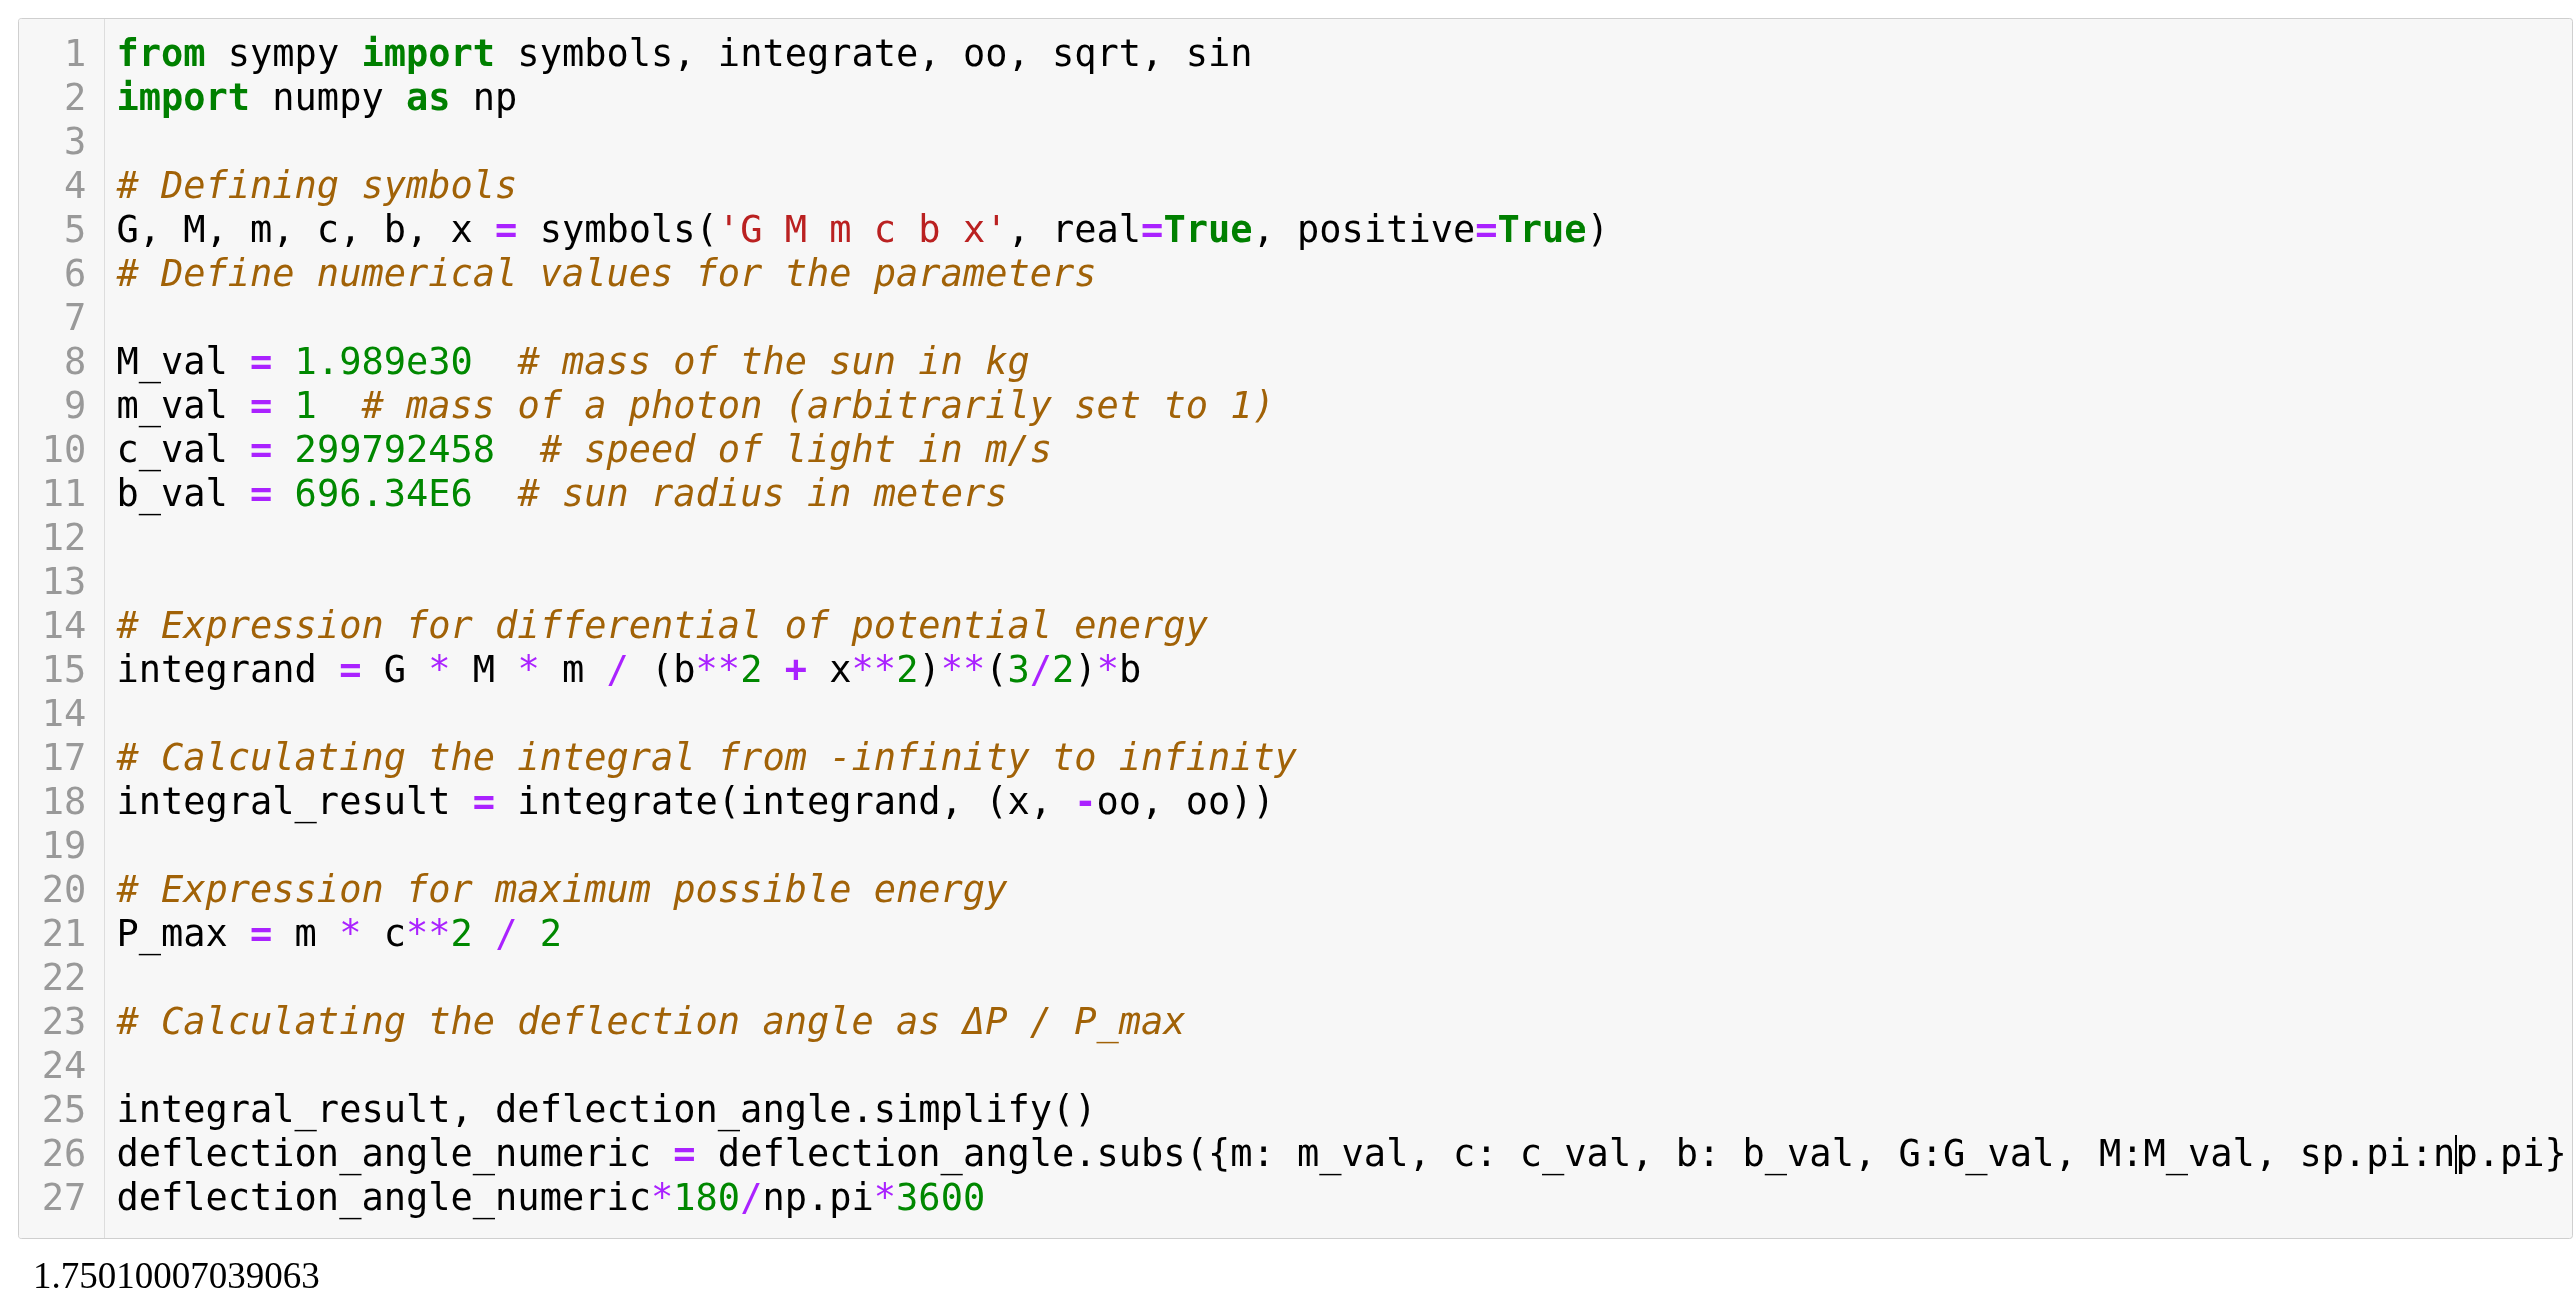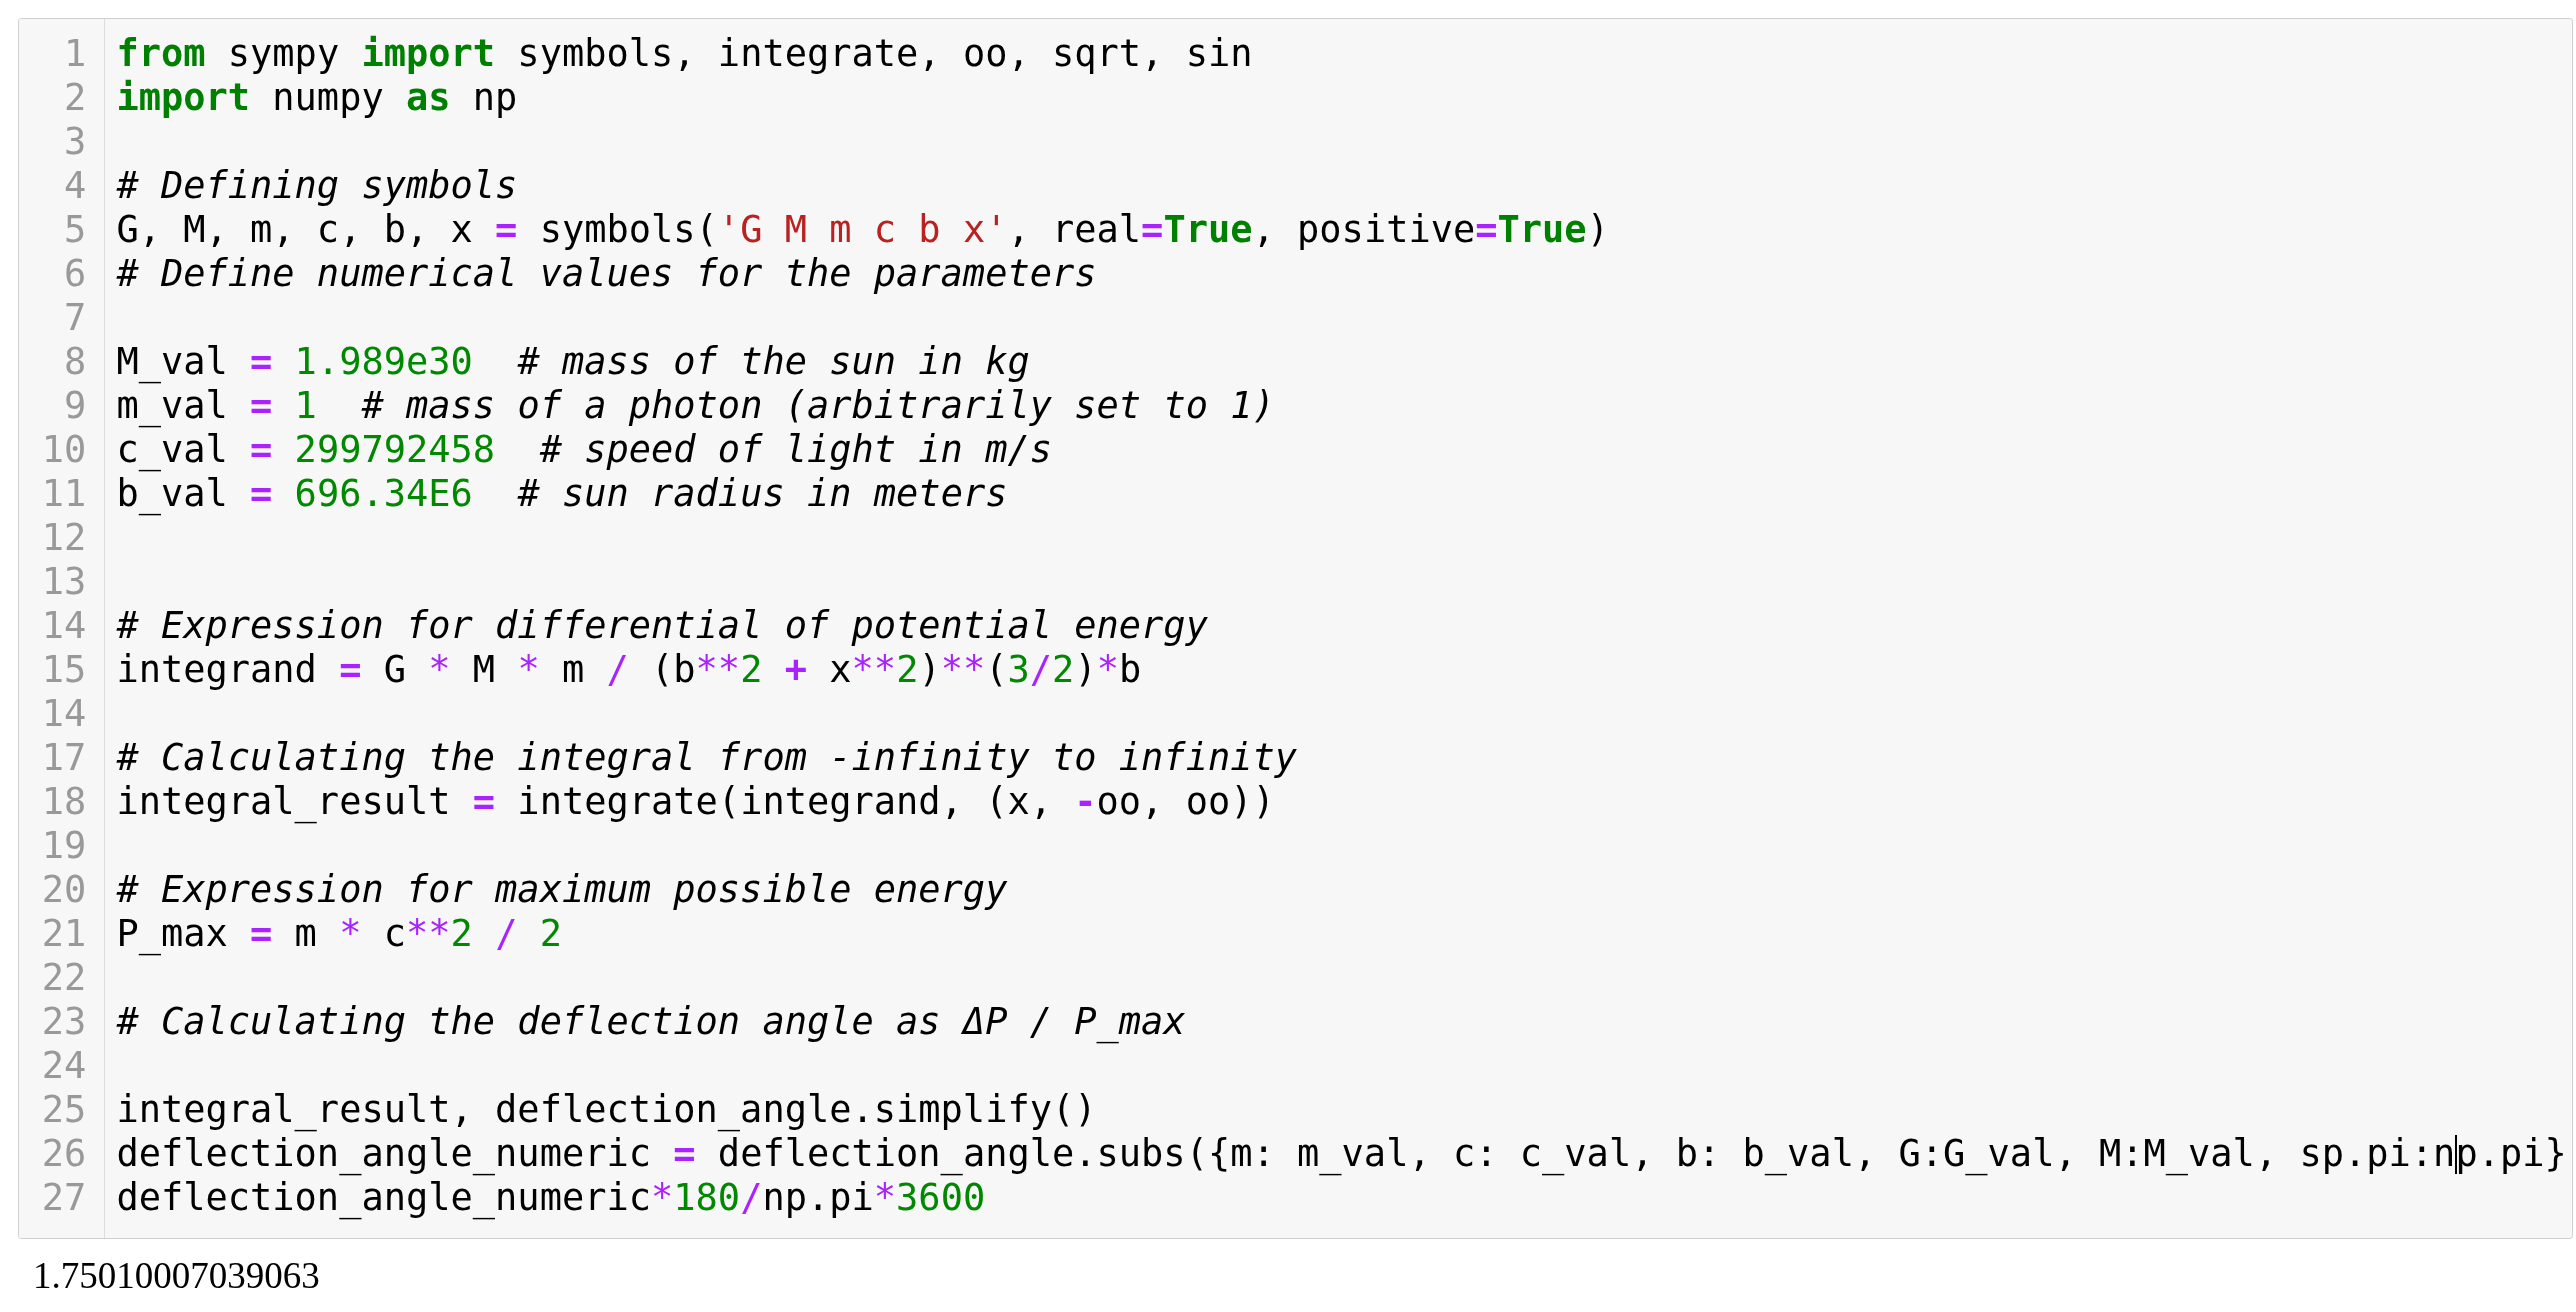--- a/index.html
+++ b/index.html
@@ -56,21 +56,21 @@
     color: #999999;
     padding-right: 0;
     flex: 0 0 67px;
   }
   .src {
     padding-left: 30px;
     white-space: pre;
     text-align: center;
   }
   .kw { color: #008000; font-weight: bold; }
-  .cm { color: #000000; font-style: italic; }
+  .cm { color: #a16207; font-style: italic; }
   .nu { color: #008800; }
   .op { color: #aa22ff; }
   .opb { color: #aa22ff; font-weight: bold; }
   .st { color: #ba2121; margin-top: 39px; }
   .cursor {
     display: inline-block;
     width: 2px;
     height: 39px;
     background: #000;
     vertical-align: -8px;

